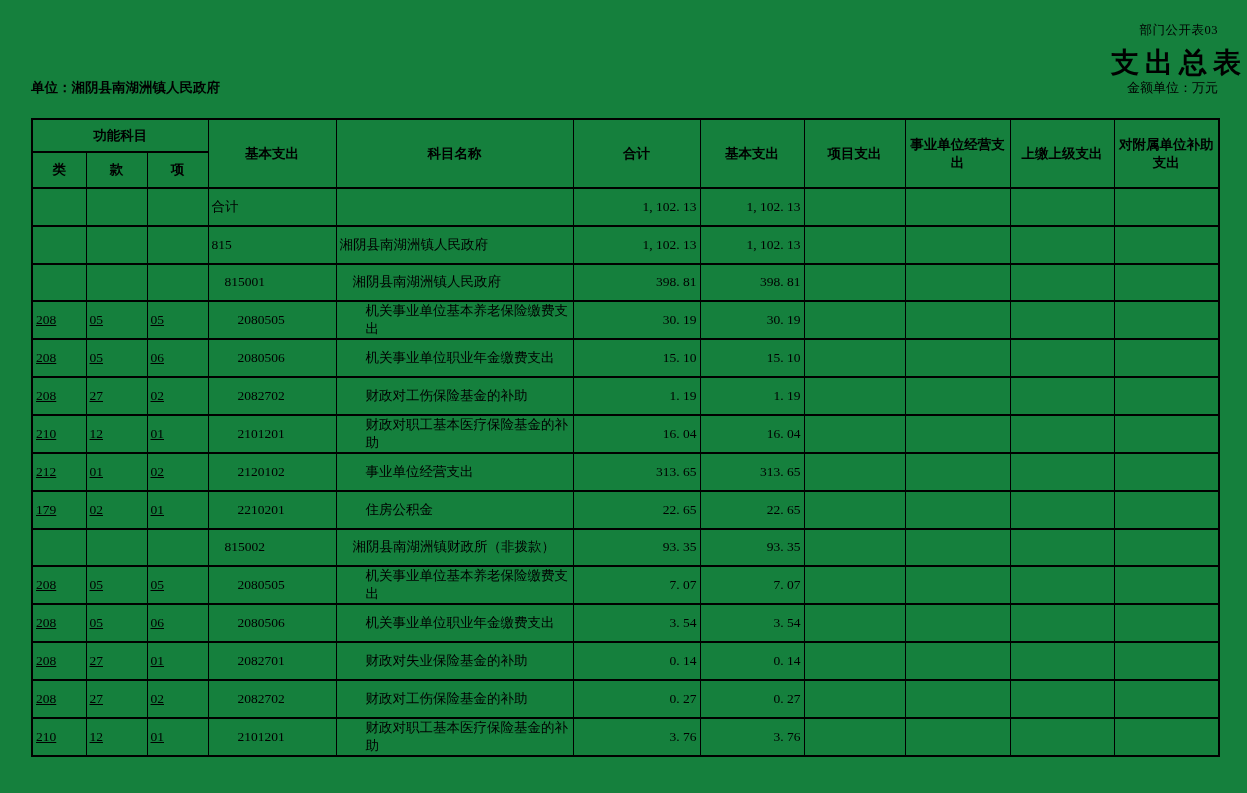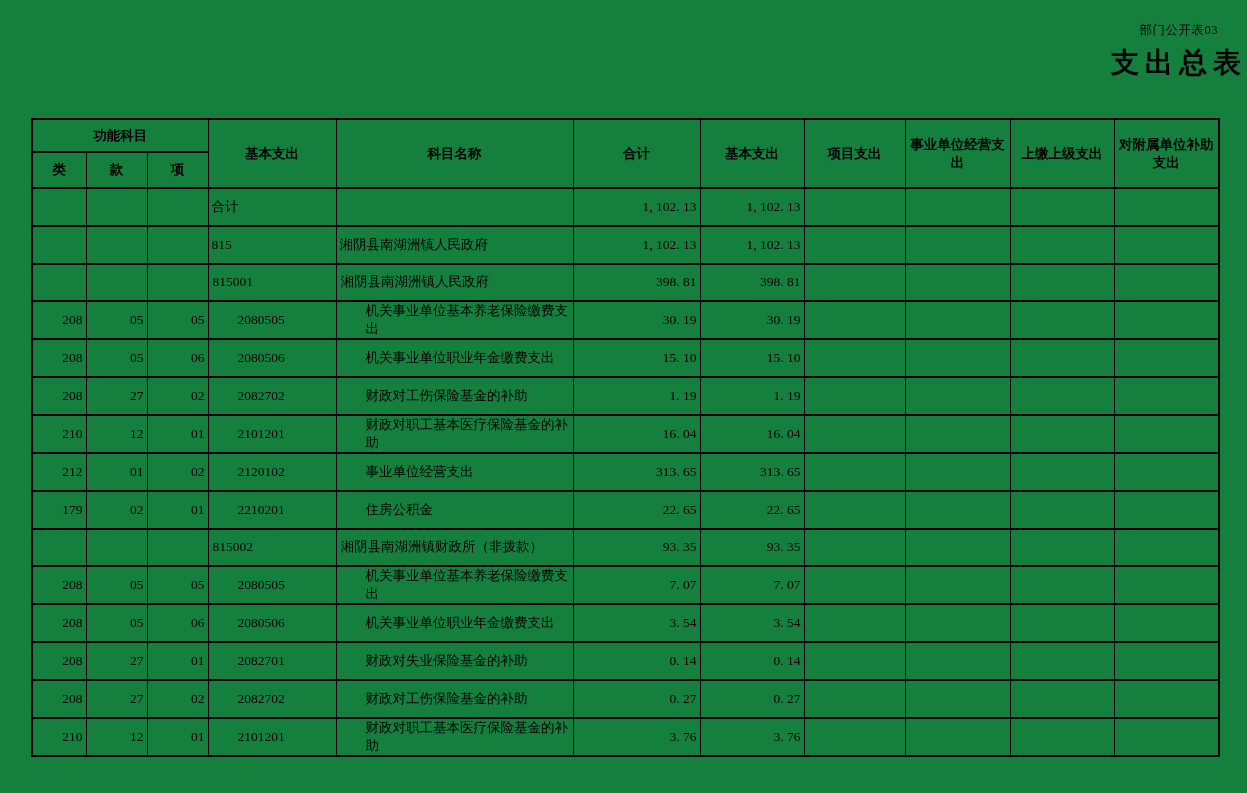--- a/index.html
+++ b/index.html
@@ -45,36 +45,40 @@
   thead th {
     font-family: "Liberation Sans", "DejaVu Sans", sans-serif;
     font-weight: bold; font-size: 13.5px;
     text-align: center; vertical-align: middle;
     line-height: 1.3; padding: 0 2px;
   }
   thead tr.h1 { height: 33px; }
   thead tr.h2 { height: 36px; }
   tbody tr { height: 37.8px; }
   td { font-size: 13.5px; vertical-align: middle; }
-  td.fn  { text-align: right; }
+  td.fn  { text-align: left; text-decoration: underline; }
   td.num { text-align: right; padding-right: 3px; }
   td.code, td.name { text-align: left; }
   tr.level-0 td.code, tr.level-0 td.name { padding-left: 3px; }
-  tr.level-1 td.code, tr.level-1 td.name { padding-left: 4px; }
+  tr.level-1 td.code, tr.level-1 td.name { padding-left: 16px; }
   tr.level-2 td.code, tr.level-2 td.name { padding-left: 29px; }
 </style>
 </head>
 <body>
 
 <div class="page">
 
   <div class="doc-label">部门公开表03</div>
 
   <div class="title">支出总表</div>
 
+  <div class="meta">
+    <span class="unit-label">单位：湘阴县南湖洲镇人民政府</span>
+    <span class="amount-unit-label">金额单位：万元</span>
+  </div>
 
   <table class="main">
     <colgroup>
       <col style="width:54px">
         <col style="width:61px">
         <col style="width:61px">
       <col style="width:128px">
         <col style="width:237px">
         <col style="width:127px">
       <col style="width:104px">

